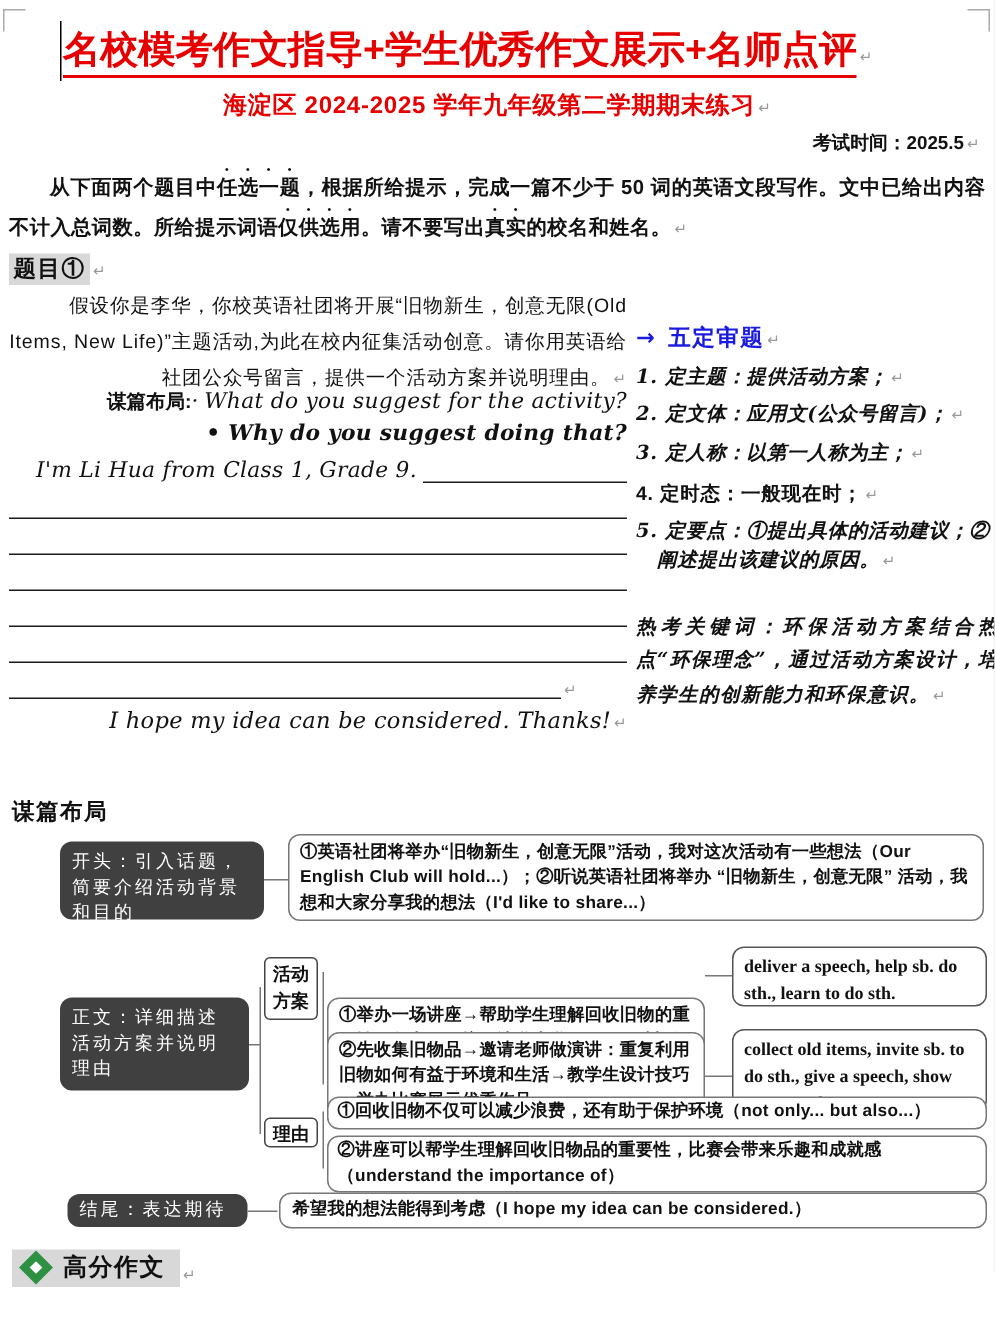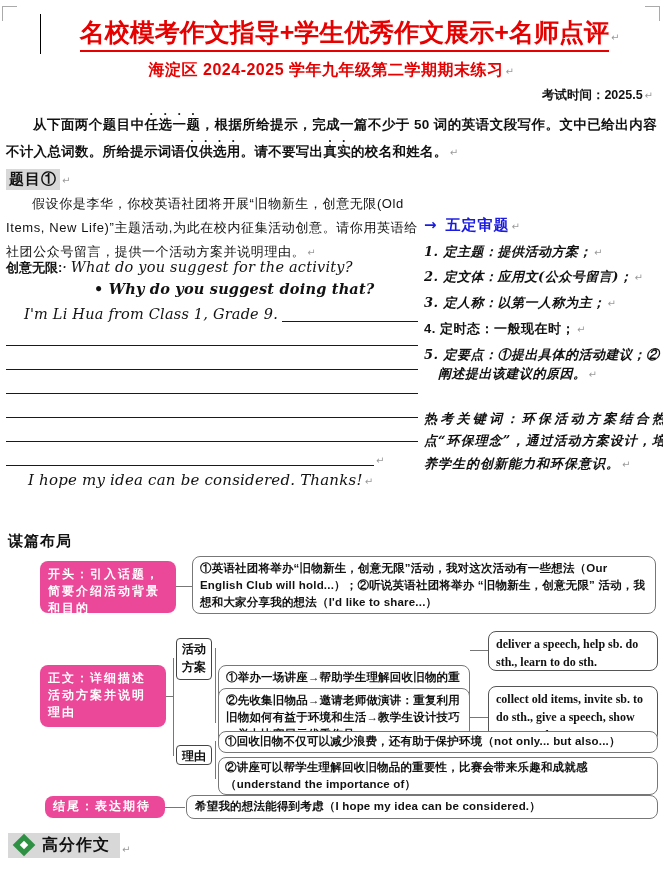--- a/index.html
+++ b/index.html
@@ -8,42 +8,42 @@
     margin:0 auto;overflow:hidden;
     font-family:"Liberation Sans",sans-serif;color:#111;
   }
   
   .crop-mark{position:absolute;width:14px;height:14px;}
   .crop-tl{left:2px;top:6px;border-left:1px solid #aaa;border-top:1px solid #aaa;}
   .crop-tr{right:3px;top:6px;border-right:1px solid #aaa;border-top:1px solid #aaa;}
   .text-cursor{position:absolute;left:40px;top:14px;width:1px;height:40px;background:#000;}
   .ret{color:#9a9a9a;font-size:10px;font-weight:400;margin-left:2px;font-family:"DejaVu Sans",sans-serif;}
   
-  .banner{margin:16px 6px 0 42px;text-align:center;}
+  .banner{margin:16px 6px 0 42px;text-align:left;}
   .banner .inner{
     display:inline-block;color:#e60000;font-weight:bold;font-size:25px;
     border-bottom:2px solid #e60000;padding-bottom:1px;letter-spacing:0px;white-space:nowrap;
   }
   .doc-title{text-align:center;font-size:21px;font-weight:bold;margin-top:8px;letter-spacing:1px;}
   .doc-subtitle{text-align:center;font-size:16px;font-weight:bold;color:#e60000;margin-top:8px;letter-spacing:0.5px;}
   .exam-time{text-align:right;font-size:12.5px;font-weight:bold;margin:6px 10px 0 0;}
   
   .instructions{
     margin:6px 6px 0 6px;font-size:13.5px;font-weight:bold;line-height:1.8;
     text-align:justify;text-indent:2em;letter-spacing:0.3px;
   }
   .em-dots{
     -webkit-text-emphasis:filled dot;-webkit-text-emphasis-position:over right;
     text-emphasis:filled dot;text-emphasis-position:over right;
   }
   .q-label-row{margin:4px 0 0 6px;}
   .q-label{display:inline-block;background:#d8d8d8;font-size:15px;font-weight:bold;padding:1px 3px;letter-spacing:1px;}
   
   .question-area{position:relative;margin:2px 0 0 6px;height:330px;}
-  .left-col{width:412px;}
+  .left-col{width:412px;text-align:right;}
   .q-text{font-size:13px;line-height:1.85;text-indent:2em;letter-spacing:0.6px;}
   .hint-line{font-size:13px;font-weight:bold;white-space:nowrap;}
   .hint-line .hand{font-weight:normal;}
   .hint-line2{margin-top:-5px;}
   .hand{font-family:"DejaVu Serif",serif;font-style:italic;font-size:14.5px;letter-spacing:0.2px;}
   .bullet-line{margin:3px 0 0 88px;font-weight:bold;}
   .opening-line{display:flex;align-items:flex-end;margin:6px 0 0 18px;}
   .opening-line .fill-line{flex:1;border-bottom:1.5px solid #1a1a1a;height:18px;margin-left:4px;}
   .writing-line{height:23px;border-bottom:1.5px solid #1a1a1a;margin:0 0 0 0;}
   .writing-line.short{width:368px;}
@@ -60,22 +60,22 @@
   }
   .review-item.upright{font-family:"Liberation Sans",sans-serif;font-style:normal;font-weight:bold;}
   .review-keywords{
     margin-top:24px;font-family:"DejaVu Serif",serif;font-style:italic;font-weight:600;
     font-size:13px;line-height:1.75;text-align:justify;letter-spacing:1px;
   }
   
   .plan-heading{margin:10px 0 0 8px;font-size:15px;font-weight:600;letter-spacing:1px;}
   .flowchart{position:relative;margin-top:2px;height:272px;}
   .green-box{
-    position:absolute;background:#ec4899;color:#fff;border-radius:8px;
-    font-size:12px;font-weight:bold;letter-spacing:2px;line-height:1.45;padding:5px 8px;box-sizing:border-box;
+    position:absolute;background:#404040;color:#fff;border-radius:8px;
+    font-size:12px;font-weight:normal;letter-spacing:2px;line-height:1.45;padding:5px 8px;box-sizing:border-box;
   }
   .flow-box{
     position:absolute;border:1px solid #777;border-radius:8px;background:#fff;
     font-size:11.5px;font-weight:600;line-height:1.5;padding:3px 7px;box-sizing:border-box;letter-spacing:0.2px;
   }
   .en-box{
     position:absolute;border:1px solid #555;border-radius:8px;background:#fff;
     font-family:"Liberation Serif",serif;font-weight:bold;font-size:12px;line-height:1.5;
     padding:3px 7px;box-sizing:border-box;
   }
@@ -123,21 +123,21 @@
   <div class="q-label-row">
     <span class="q-label">题目①</span><span class="ret">↵</span>
   </div>
 
   <div class="question-area">
     <div class="left-col">
       <div class="q-text">
         <span>假设你是李华，你校英语社团将开展“旧物新生，创意无限(Old Items, New Life)”主题活动,为此在校内征集活动创意。请你用英语给社团公众号留言，提供一个活动方案并说明理由。</span><span class="ret">↵</span>
       </div>
       <div class="hint-line hint-line2">
-        <span>创意无限:</span><span class="hand">·</span>
+        <span>谋篇布局:</span><span class="hand">·</span>
         <span class="hand">What do you suggest for the activity?</span>
       </div>
       <div class="bullet-line hand">
         <span>•</span>
         <span>Why do you suggest doing that?</span>
       </div>
       <div class="opening-line">
         <span class="hand">I'm Li Hua from Class 1, Grade 9.</span>
         <span class="fill-line"></span>
       </div>

